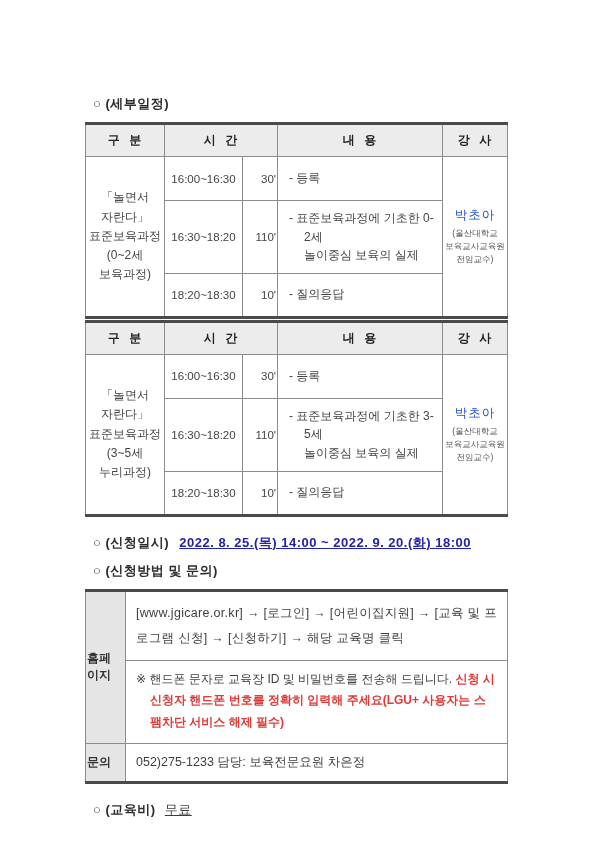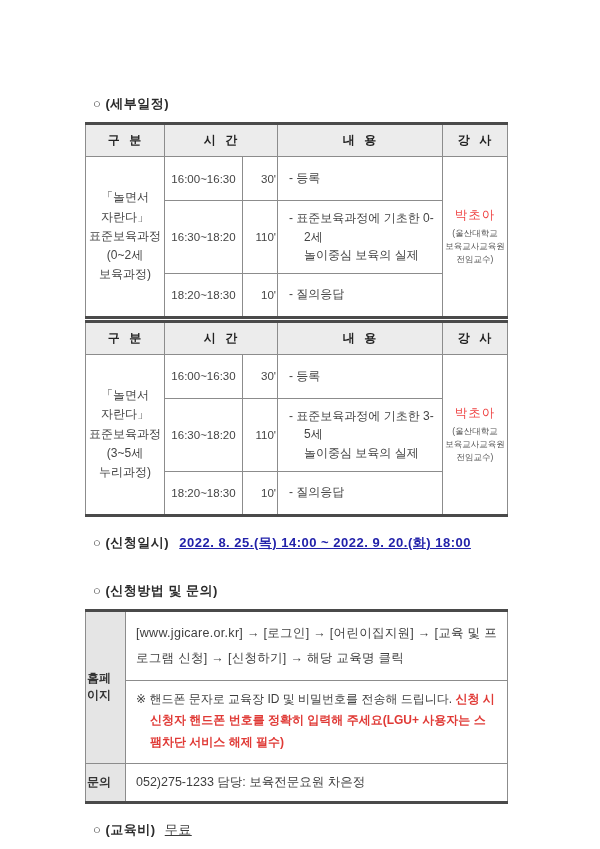--- a/index.html
+++ b/index.html
@@ -41,26 +41,26 @@
     text-align: center; white-space: pre-line;
     font-size: 12px; line-height: 1.6; padding: 6px 2px; color: #444;
   }
   td.time { text-align: center; font-size: 11.5px; color: #444; }
   td.dur { text-align: right; font-size: 11.5px; color: #444; }
   td.content {
     font-size: 12px; color: #444; line-height: 1.55;
     padding: 8px 6px 8px 26px; text-indent: -15px; white-space: pre-line;
   }
   td.instructor { text-align: center; padding: 4px 1px; }
-  .instructor-name { font-size: 12.5px; color: #ef4444; letter-spacing: 1px; }
+  .instructor-name { font-size: 12.5px; color: #1d4ed8; letter-spacing: 1px; }
   .instructor-affil { font-size: 8.5px; color: #555; white-space: pre-line; line-height: 1.5; margin-top: 3px; }
   tr.r-short td { height: 44px; }
   tr.r-tall td { height: 58px; }
 
-  .apply-when { margin-top: 17px; margin-bottom: 30px; }
+  .apply-when { margin-top: 17px; margin-bottom: 10px; }
   .apply-table { margin-top: 3px; }
   td.lbl {
     background: #e5e5e5; font-weight: bold;
     font-size: 12px; color: #333; white-space: pre-line; line-height: 1.45;
   }
   td.flow {
     font-size: 12.5px; color: #3e3e3e; line-height: 2.0;
     padding: 9px 10px; letter-spacing: 0.3px;
   }
   td.note {

